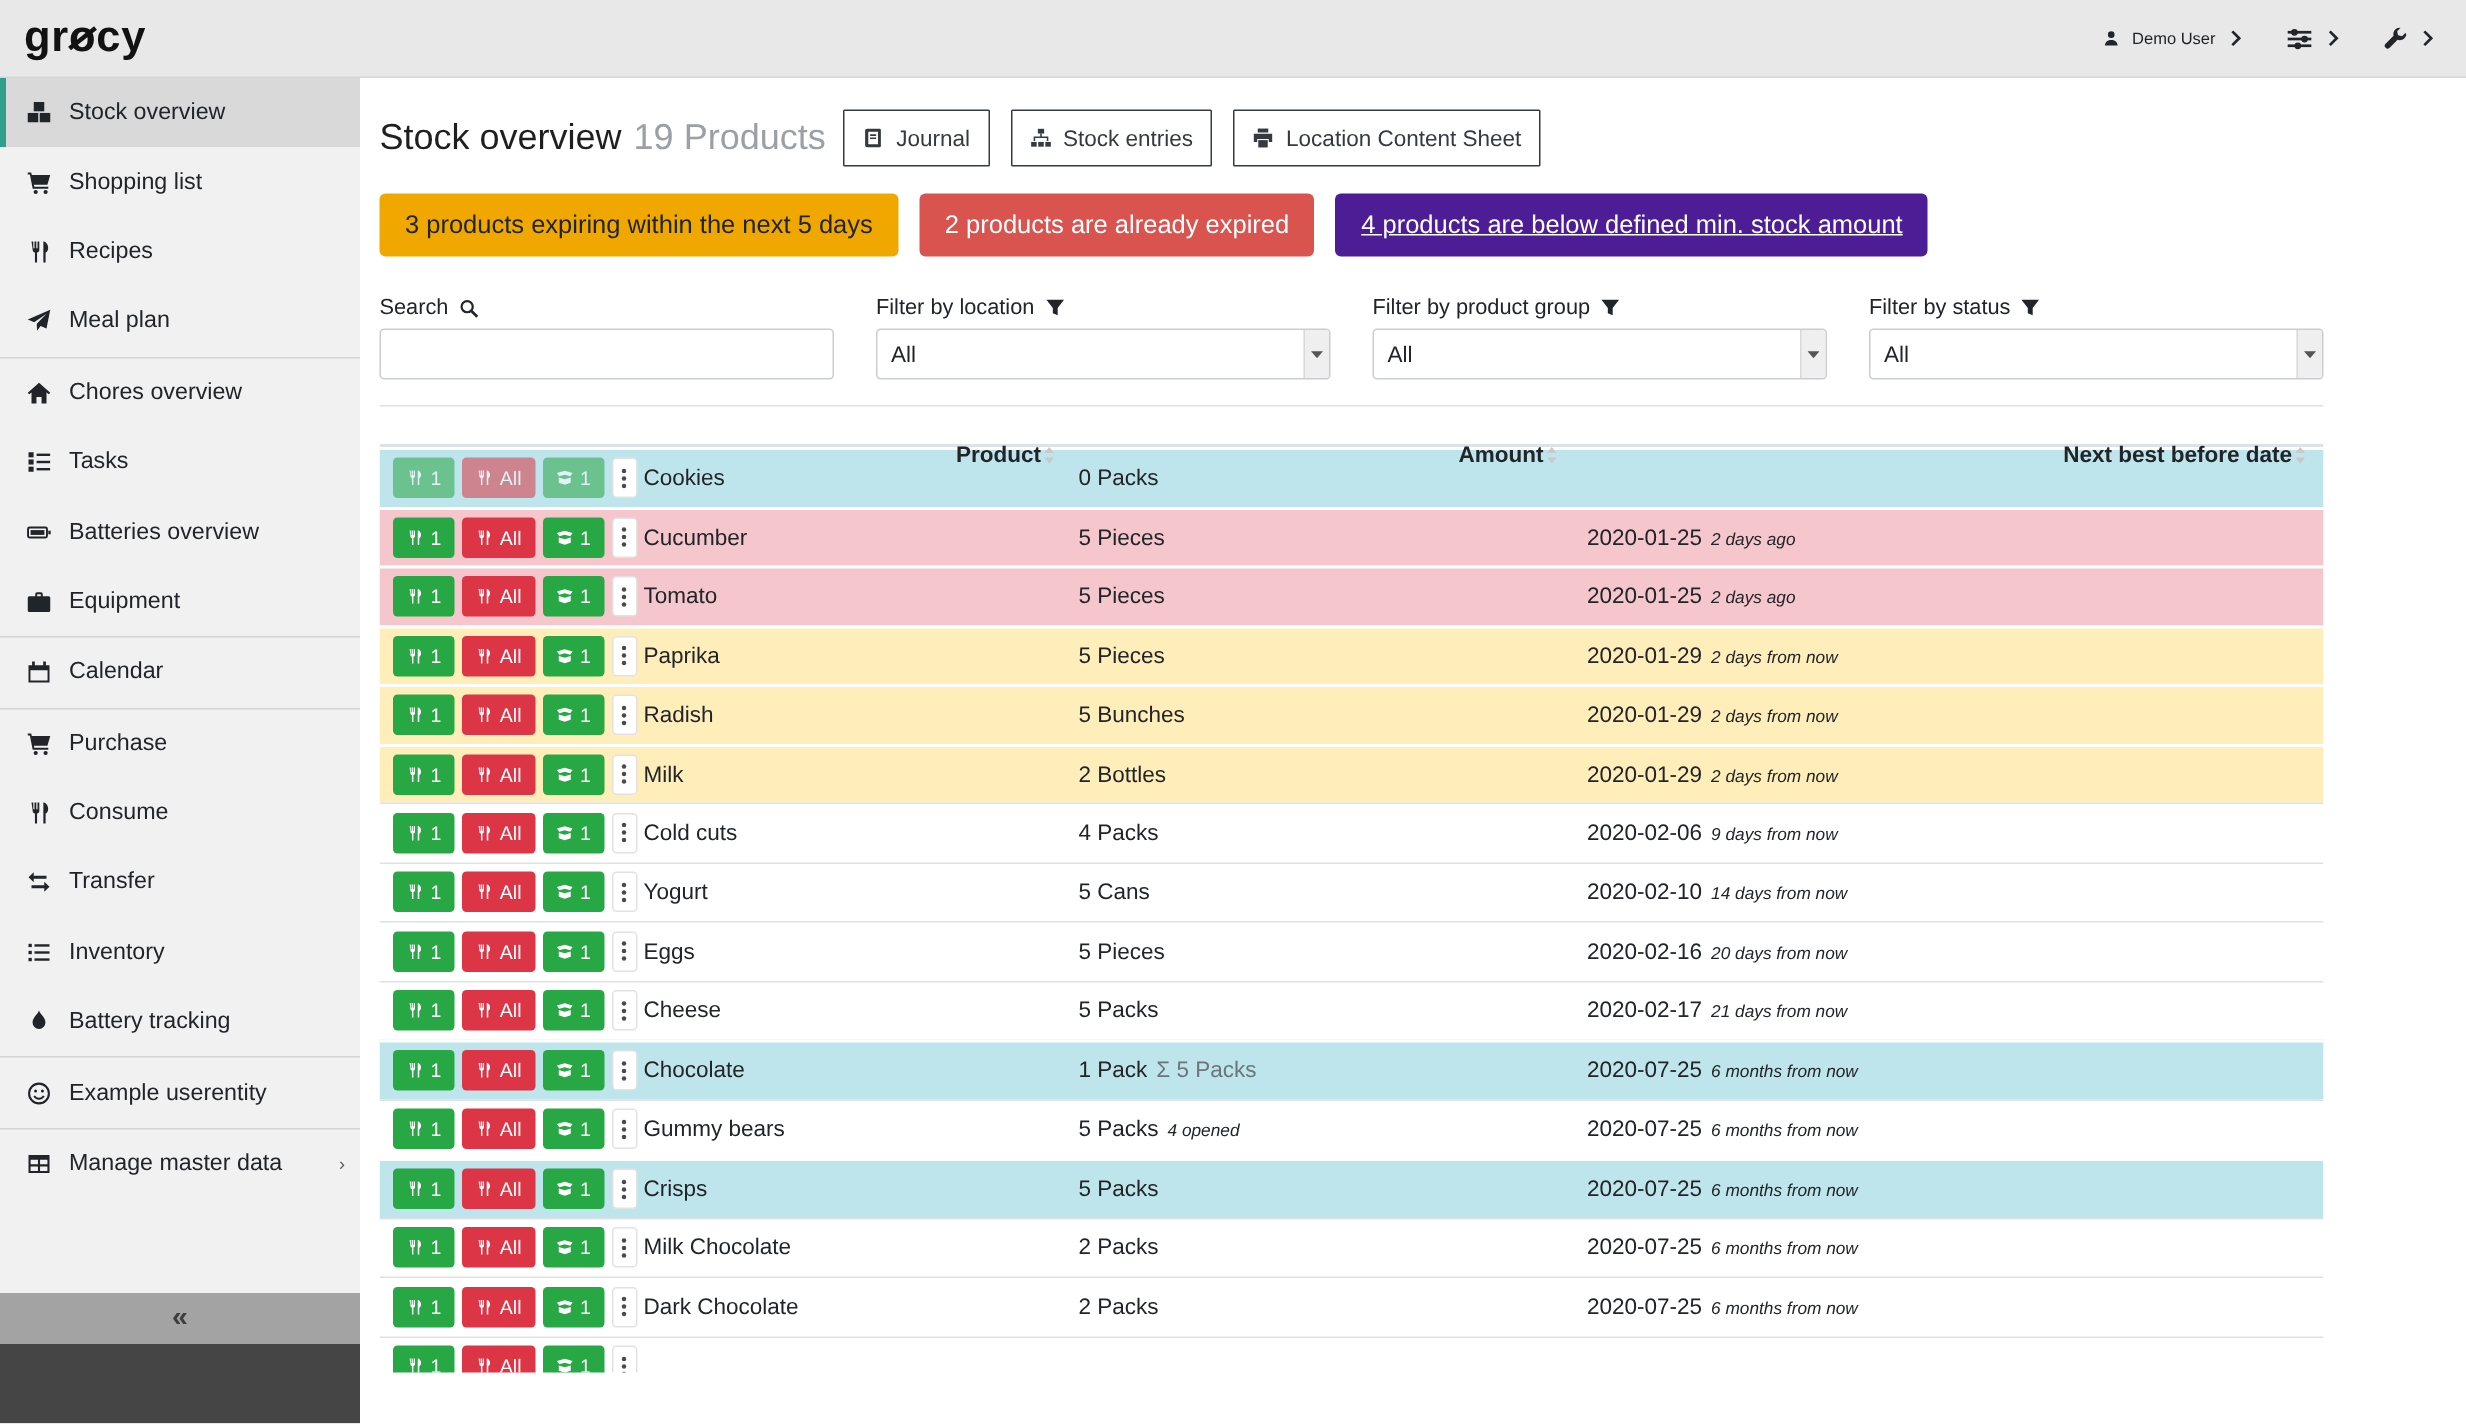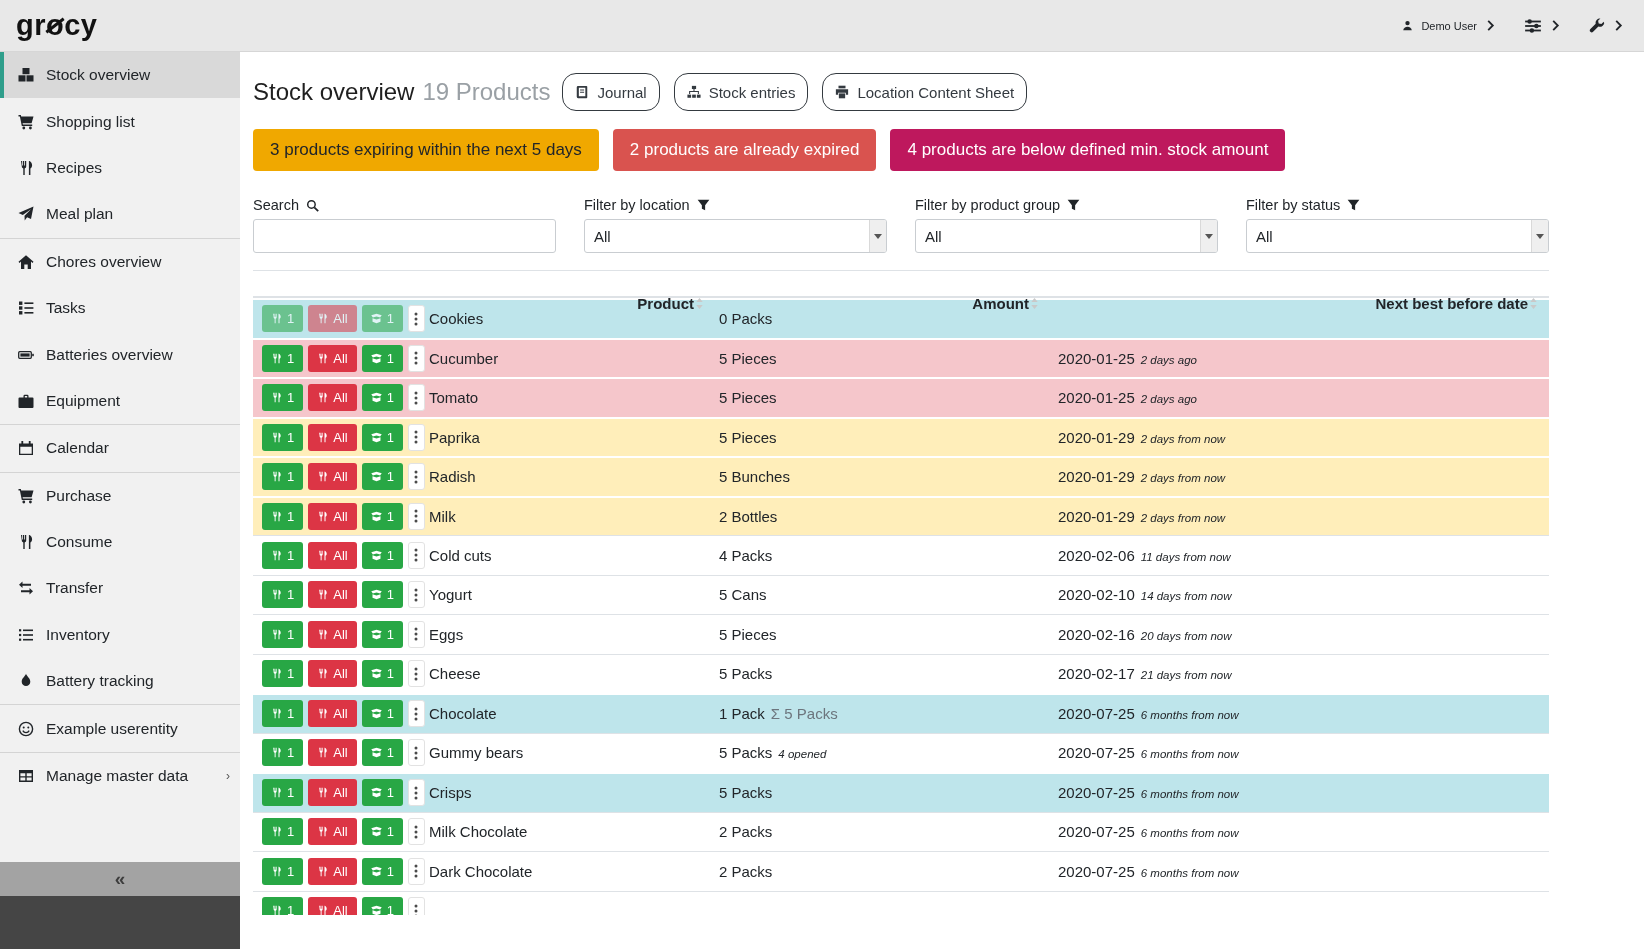--- a/index.html
+++ b/index.html
@@ -27,21 +27,21 @@
   .side-foot { height:34px; background:#a3a3a3; display:flex; align-items:center; justify-content:center; color:#3d3d3d; font-size:19px; font-weight:bold; cursor:pointer; flex:0 0 auto; }
   .side-bottom { height:53px; background:#454545; flex:0 0 auto; }
 
   
   main { grid-row:2; grid-column:2; background:#fff; padding:16px 0 0 13px; overflow:hidden; }
 
   .title-row { display:flex; align-items:center; height:48px; }
   h1 { font-size:24px; font-weight:500; color:#1f1f1f; white-space:nowrap;text-align:right; }
   h1 .muted { color:#9aa0a5; font-weight:400; margin-left:8px; }
   .toolbar { display:flex; gap:14px; margin-left:12px; }
-  .btn-outline { display:inline-flex; align-items:center; gap:8px; border:1px solid #343a40; color:#343a40; background:#fff; border-radius:14px; padding:0 12px; height:38px; font-size:15px; cursor:pointer; font-family:inherit; white-space:nowrap; }
+  .btn-outline { display:inline-flex; align-items:center; gap:8px; border:1px solid #343a40; color:#343a40; background:#fff; border-radius:1px; padding:0 12px; height:38px; font-size:15px; cursor:pointer; font-family:inherit; white-space:nowrap; }
   .btn-outline .ic { font-size:14px; }
 
   .banners { display:flex; gap:14px; margin-top:13px; }
   .banner { height:42px; display:flex; align-items:center; padding:16px 17px; border-radius:4px; font-size:17px; cursor:pointer; white-space:nowrap; }
 
   .filters { display:grid; grid-template-columns:repeat(4,1fr); gap:28px; margin-top:24px; width:1296px; }
   .flabel { display:flex; align-items:center; gap:7px; font-size:14.5px; height:20px; margin-bottom:4px; }
   .flabel .ic { font-size:13px; }
   .search-input { width:100%; height:34px; border:1px solid #c9cdd1; border-radius:3px; padding:0 9px; font-size:15px; font-family:inherit; }
   .select { height:34px; border:1px solid #c9cdd1; border-radius:3px; display:flex; align-items:center; background:#fff; cursor:pointer; font-size:15px; overflow:hidden; }
@@ -333,21 +333,21 @@
               </svg>
             </span>
             <span>Location Content Sheet</span>
           </button>
         </div>
     </div>
 
     <div class="banners">
         <div class="banner" style="background: rgb(240, 168, 0); color: rgb(33, 37, 41);">3 products expiring within the next 5 days</div>
         <div class="banner" style="background: rgb(217, 83, 79); color: rgb(255, 255, 255);">2 products are already expired</div>
-        <div class="banner" style="background: #be185d; color: rgb(255, 255, 255);">4 products are below defined min. stock amount</div>
+        <div class="banner" style="background: #4c1d95; color: rgb(255, 255, 255); text-decoration: underline;">4 products are below defined min. stock amount</div>
       </div>
 
     <div class="filters">
         <div class="filter"><div class="flabel">
             <span>Search</span>
             <span class="ic">
               <svg viewBox="0 0 16 16">
                 <circle cx="6.7" cy="6.7" r="4.6" fill="none" stroke="currentColor" stroke-width="1.8"></circle>
                 <path d="M10.2 10.2L15 15" stroke="currentColor" stroke-width="2.2"></path>
               </svg>
@@ -745,21 +745,21 @@
                   <circle cx="2" cy="12" r="1.5"></circle>
                 </svg>
               </button>
             </div>
             <div class="cell">Cold cuts</div>
             <div class="cell">
               <span>4 Packs</span>
             </div>
             <div class="cell date">
               <span>2020-02-06</span>
-              <span class="note">11 days from now</span>
+              <span class="note">9 days from now</span>
             </div>
           </div>
           <div class="trow normal">
             <div class="actions">
               <button class="btn-sm btn-green">
                 <span class="ic">
                   <svg viewBox="0 0 16 16" fill="currentColor">
                     <path d="M3 1h1.2v4.5h.8V1h1.2v4.5H7V1h1.2v5.6c0 .9-.6 1.6-1.5 1.8V15H5.3V8.4c-.9-.2-1.5-.9-1.5-1.8z"></path>
                     <path d="M11.5 1c1.6.6 2.6 2.4 2.6 4.3 0 1.5-.7 2.7-1.7 3.1V15h-1.5V1z"></path>
                   </svg>

